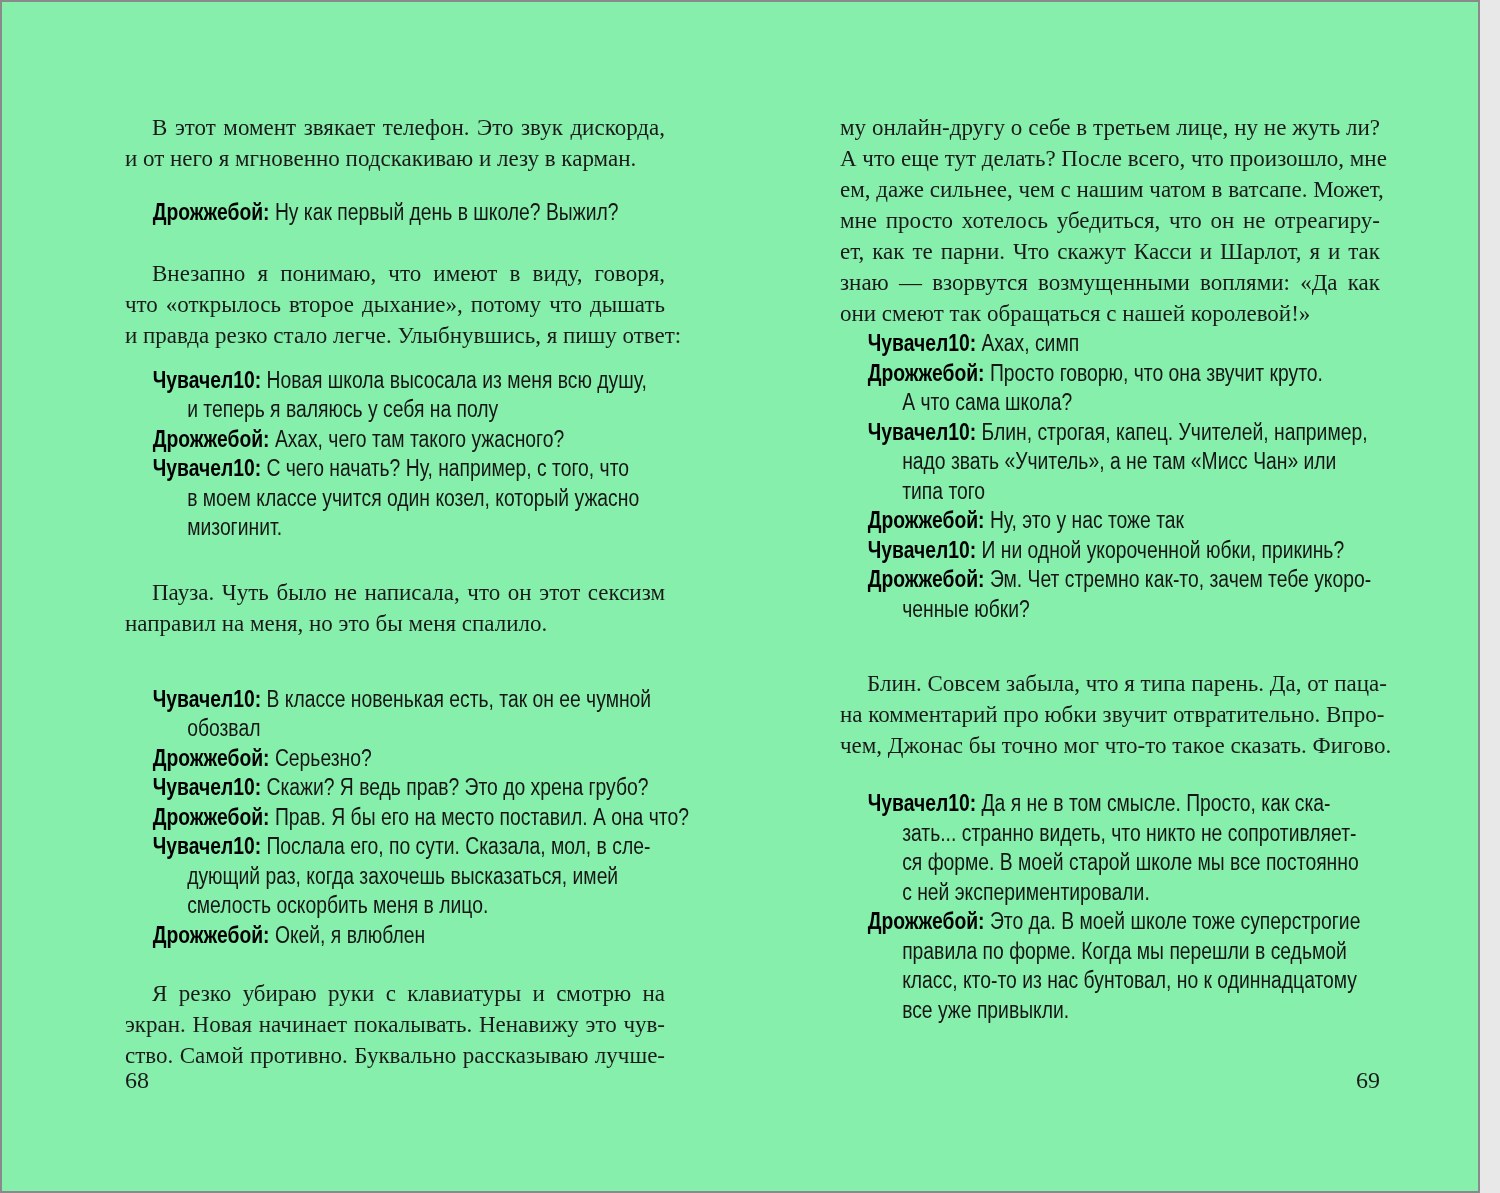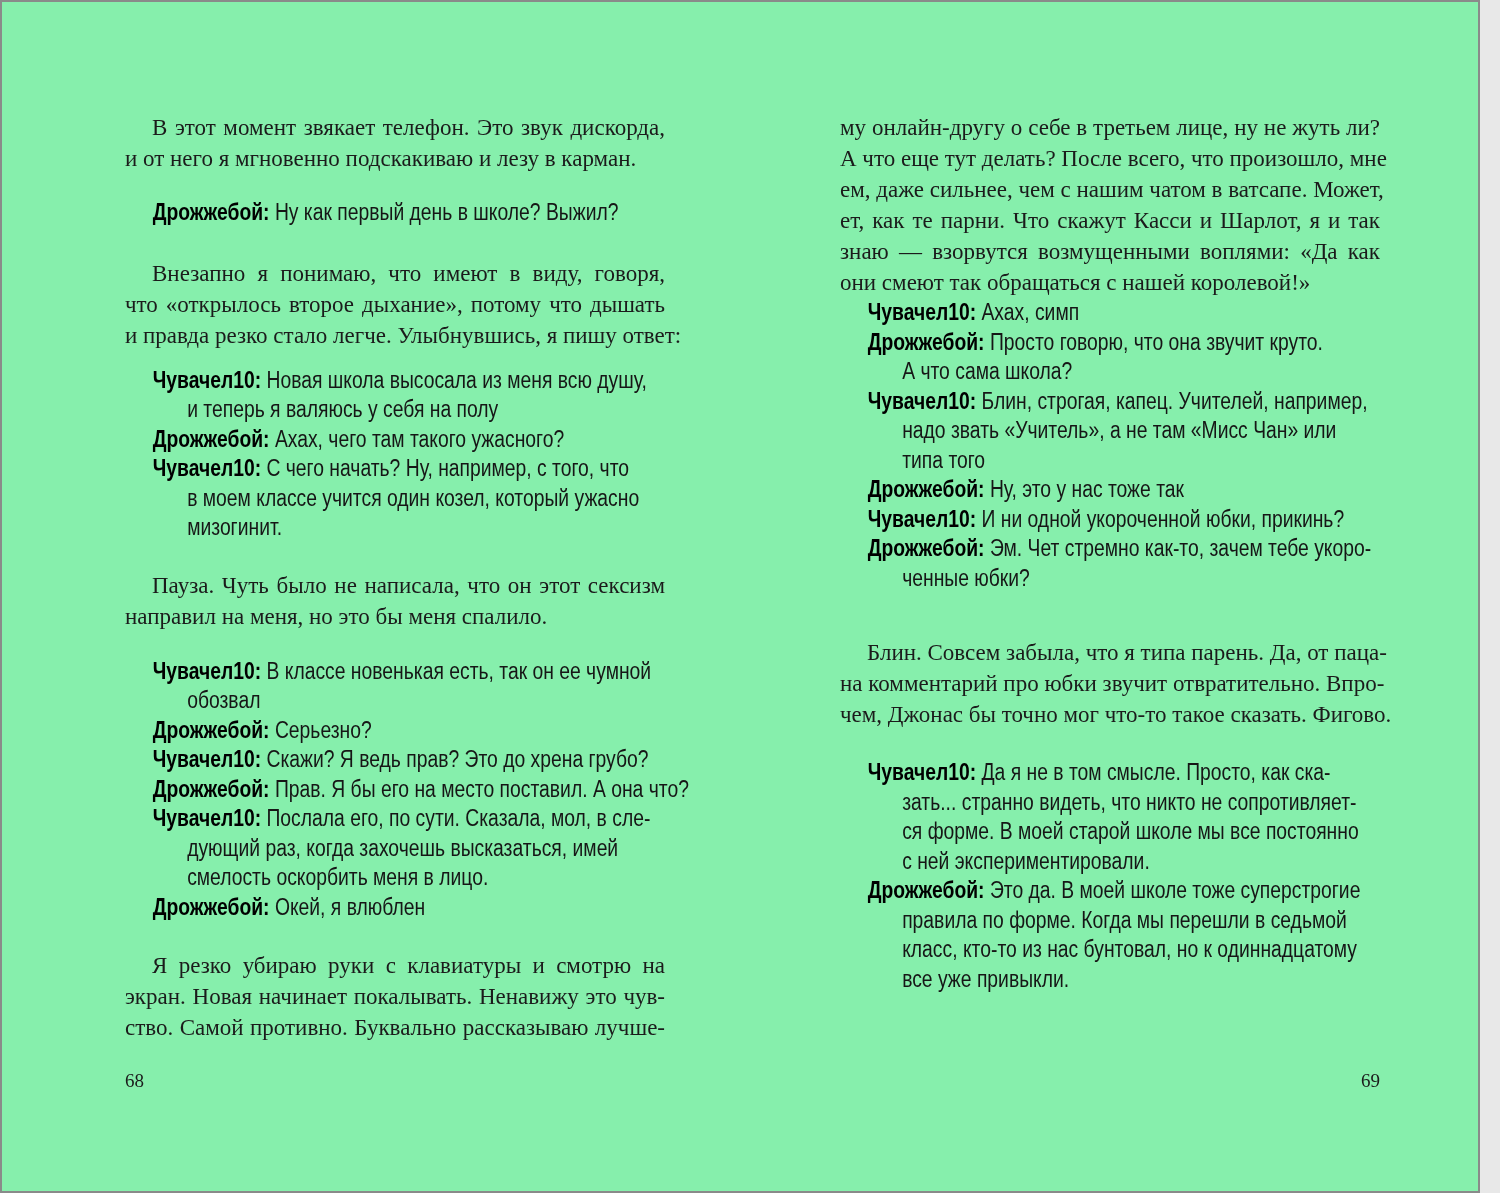--- a/index.html
+++ b/index.html
@@ -47,31 +47,31 @@
     height:29.5px;line-height:29.5px;
     padding-left:33px;
     white-space:nowrap;
   }
   .cline.cont{padding-left:74px;}
   .cline b{font-weight:bold;color:#000;}
   
   .page.left  .blk:nth-child(2){margin-top:24px;}
   .page.left  .blk:nth-child(3){margin-top:30px;font-family:Liberation Serif, serif;}
   .page.left  .blk:nth-child(4){margin-top:15px;}
-  .page.left  .blk:nth-child(5){margin-top:27px;}
-  .page.left  .blk:nth-child(6){margin-top:25px;}
+  .page.left  .blk:nth-child(5){margin-top:34px;}
+  .page.left  .blk:nth-child(6){margin-top:46px;}
   .page.left  .blk:nth-child(7){margin-top:28px;}
   .page.right .blk:nth-child(2){margin-top:0px;}
   .page.right .blk:nth-child(3){margin-top:44px;}
   .page.right .blk:nth-child(4){margin-top:28px;}
   
   .pagenum{
     position:absolute;top:1063px;
     font-family:"Liberation Serif","DejaVu Serif",serif;
-    font-size:19px;line-height:31px;
+    font-size:24px;line-height:31px;
     color:#1b1b1b;
   }
   .page.left .pagenum{left:0;}
   .page.right .pagenum{right:0;}
 </style>
 </head>
 <body>
 
 <div class="spread">
   <div class="page left">
@@ -124,20 +124,21 @@
         </div>
       </div>
     <div class="pagenum">68</div>
   </div>
   <div class="page right">
     <div class="blocks">
         <div class="blk para">
           <div class="pline just">му онлайн-другу о себе в третьем лице, ну не жуть ли?</div>
           <div class="pline just">А что еще тут делать? После всего, что произошло, мне</div>
           <div class="pline just">ем, даже сильнее, чем с нашим чатом в ватсапе. Может,</div>
+          <div class="pline just">мне просто хотелось убедиться, что он не отреагиру-</div>
           <div class="pline just">ет, как те парни. Что скажут Касси и Шарлот, я и так</div>
           <div class="pline just">знаю — взорвутся возмущенными воплями: «Да как</div>
           <div class="pline">они смеют так обращаться с нашей королевой!»</div>
         </div>
         <div class="blk chat">
           <div class="chat-scale">
             <div class="cline"><b>Чувачел10:</b> Ахах, симп</div>
             <div class="cline"><b>Дрожжебой:</b> Просто говорю, что она звучит круто.</div>
             <div class="cline cont">А что сама школа?</div>
             <div class="cline"><b>Чувачел10:</b> Блин, строгая, капец. Учителей, например,</div>

